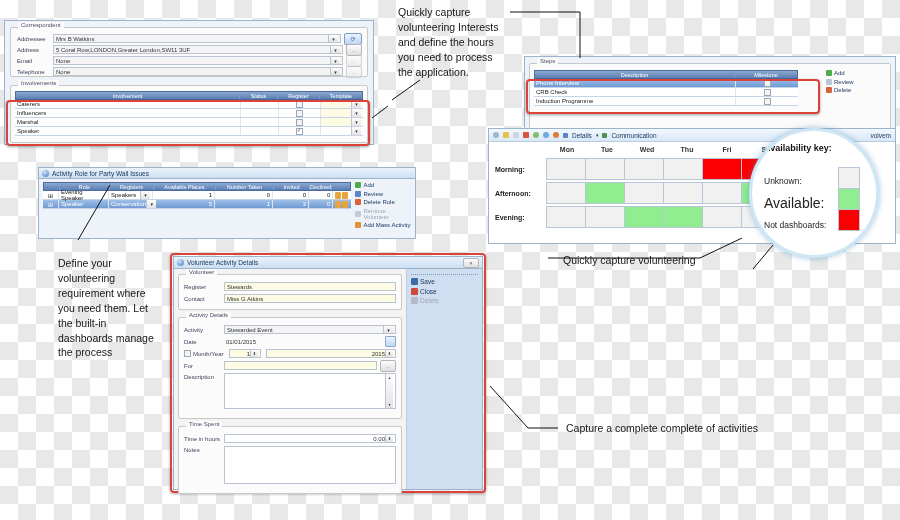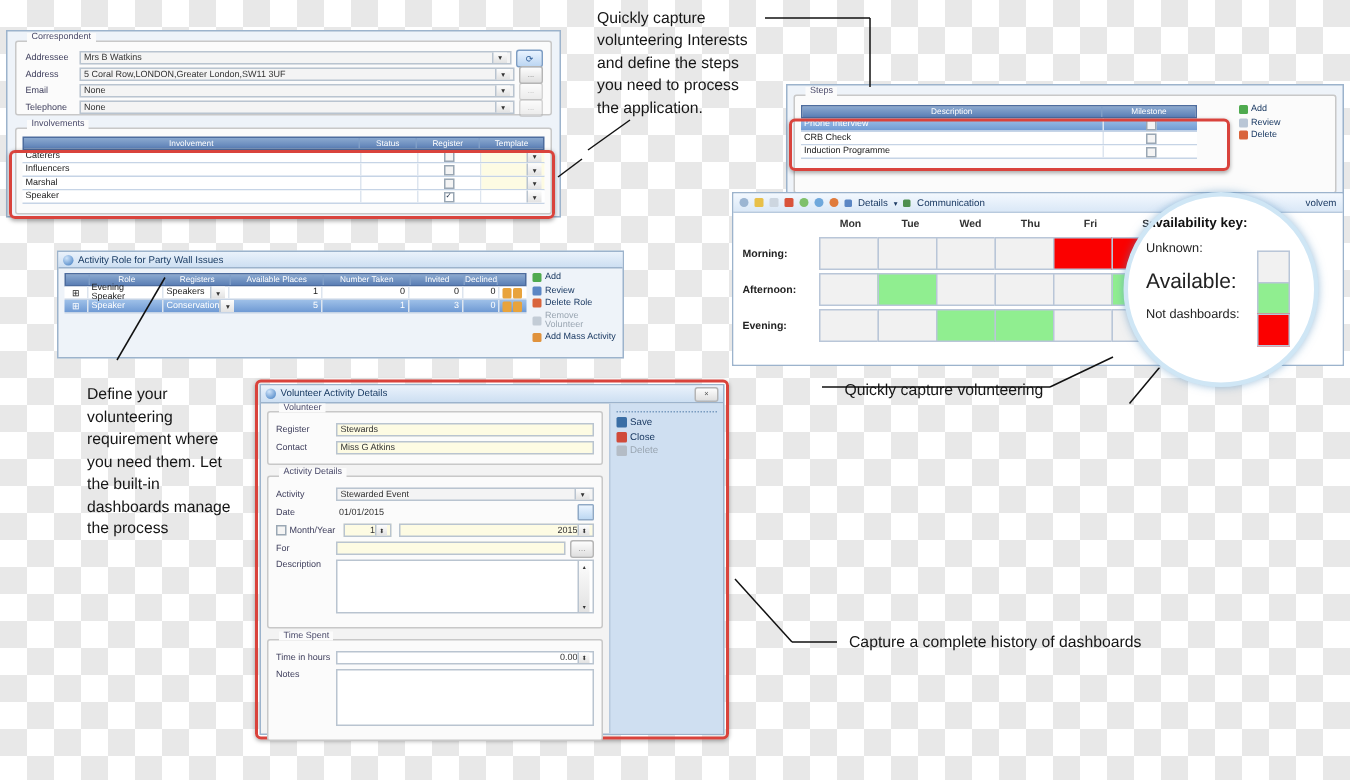--- a/index.html
+++ b/index.html
@@ -279,21 +279,21 @@
         </div>
       </div>
   </div>
 </div>
 
 <div style="position:absolute;left:749px;top:128px;width:124px;height:124px;border-radius:50%;
             background:#fff;border:3px solid #cfe6f5;box-shadow:0 0 6px rgba(80,140,190,.55),
             0 0 0 2px rgba(255,255,255,.9) inset;overflow:hidden;">
   <div style="padding:12px 0 0 12px;">
     <div style="font-size:9px;font-weight:bold;color:#111;">Availability key:</div>
-    <div id="availability-key-items" style="margin-top:7px;">
+    <div id="availability-key-items" style="margin-top:23px;">
         <div style="font-size: 8.5px; color: rgb(34, 34, 34); margin-bottom: 9px;">Unknown:</div>
         <div style="font-size: 14px; color: rgb(34, 34, 34); margin-bottom: 9px;">Available:</div>
         <div style="font-size: 8.5px; color: rgb(34, 34, 34); margin-bottom: 9px;">Not dashboards:</div>
       </div>
   </div>
   <div id="availability-key-swatches" style="position:absolute;right:16px;top:36px;width:22px;">
       <div style="width: 22px; height: 22px; border: 1px solid rgb(185, 198, 216); box-sizing: border-box; margin-bottom: -1px; background: rgb(241, 241, 241);"></div>
       <div style="width: 22px; height: 22px; border: 1px solid rgb(185, 198, 216); box-sizing: border-box; margin-bottom: -1px; background: rgb(144, 238, 144);"></div>
       <div style="width: 22px; height: 22px; border: 1px solid rgb(185, 198, 216); box-sizing: border-box; margin-bottom: -1px; background: rgb(251, 0, 0);"></div>
     </div>
@@ -505,24 +505,24 @@
           </div>
           <div class="cmd dis" style="font-size: 6.5px;">
             <span class="cmdico" style="background:#b4bcc6;width:7px;height:7px;"></span>
             <span>Delete</span>
           </div>
         </div>
     </div>
   </div>
 </div>
 
-<div class="anno" style="left:398px;top:5px;width:103px;">Quickly capture volunteering Interests and define the steps you need to process the application.</div>
+<div class="anno" style="left:398px;top:5px;width:103px;">Quickly capture volunteering Interests and define the hours you need to process the application.</div>
 <div class="anno" style="left:58px;top:256px;width:97px;">Define your volunteering requirement where you need them. Let the built-in dashboards manage the process</div>
 <div class="anno" style="left:563px;top:253px;width:200px;">Quickly capture volunteering</div>
-<div class="anno" style="left:566px;top:421px;width:260px;">Capture  a complete history of dashboards</div>
+<div class="anno" style="left:566px;top:421px;width:260px;">Capture  a complete complete of activities</div>
 
 <svg style="position:absolute;left:0;top:0;width:900px;height:520px;pointer-events:none;">
   <line x1="510" y1="12" x2="580" y2="12" stroke="#111" stroke-width="1"></line>
   <line x1="580" y1="12" x2="580" y2="58" stroke="#111" stroke-width="1"></line>
   <line x1="388" y1="106" x2="372" y2="118" stroke="#111" stroke-width="1"></line>
   <line x1="392" y1="100" x2="420" y2="80" stroke="#111" stroke-width="1"></line>
   <line x1="548" y1="258" x2="700" y2="258" stroke="#111" stroke-width="1"></line>
   <line x1="700" y1="258" x2="742" y2="238" stroke="#111" stroke-width="1"></line>
   <line x1="528" y1="428" x2="558" y2="428" stroke="#111" stroke-width="1"></line>
   <line x1="490" y1="386" x2="528" y2="428" stroke="#111" stroke-width="1"></line>

